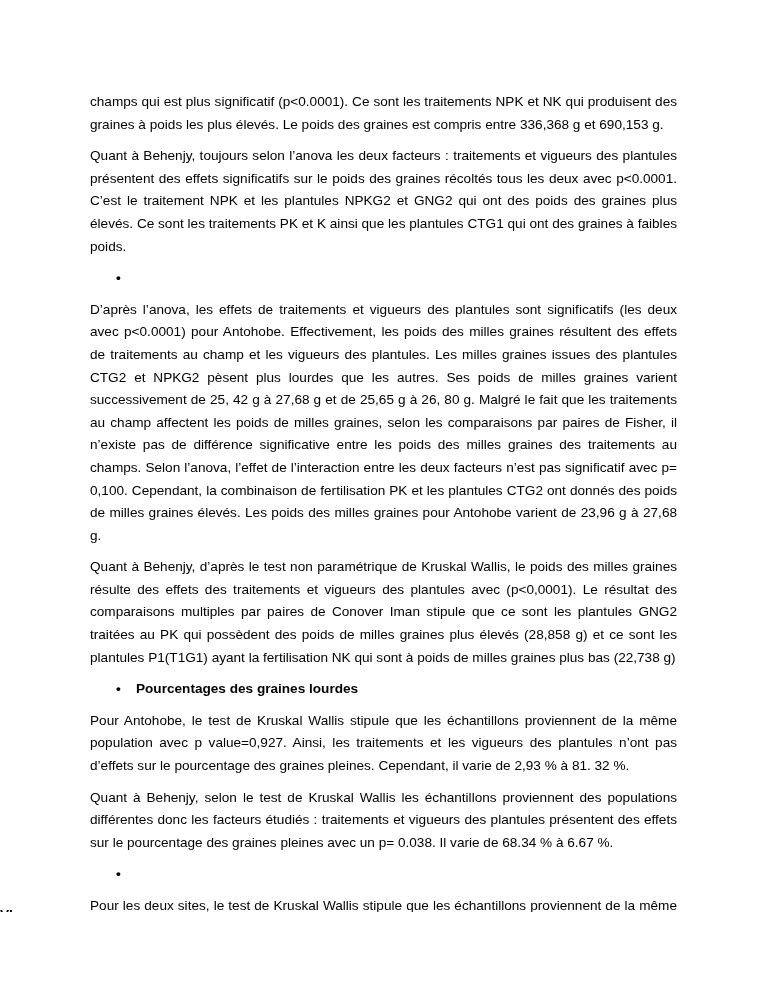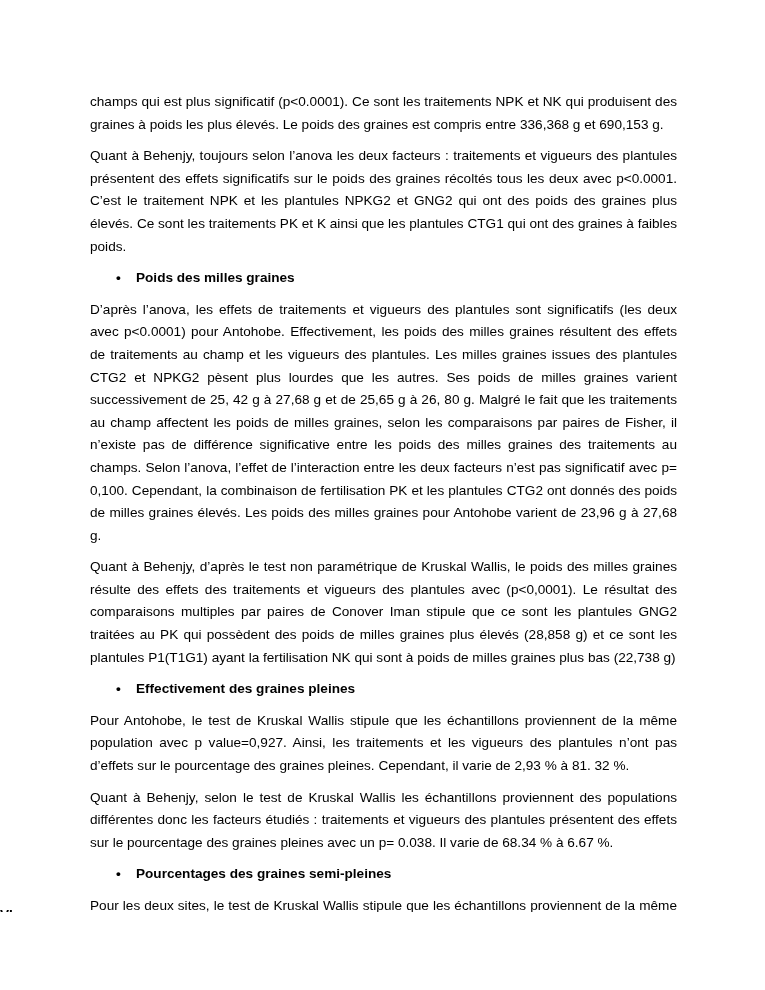--- a/index.html
+++ b/index.html
@@ -64,39 +64,37 @@
 
 <div class="page">
   <div class="content">
 
     <p class="para">champs qui est plus significatif (p&lt;0.0001). Ce sont les traitements NPK et NK qui produisent des graines à poids les plus élevés. Le poids des graines est compris entre 336,368 g et 690,153 g.</p>
 
     <p class="para">Quant à Behenjy, toujours selon l’anova les deux facteurs : traitements et vigueurs des plantules présentent des effets significatifs sur le poids des graines récoltés tous les deux avec p&lt;0.0001. C’est le traitement NPK et les plantules NPKG2 et GNG2 qui ont des poids des graines plus élevés. Ce sont les traitements PK et K ainsi que les plantules CTG1 qui ont des graines à faibles poids.</p>
 
     <div class="bullet-item">
       <span class="bullet">•</span>
-      <span class="bullet-text">Poids des milles graines</span>
     </div>
 
     <p class="para">D’après l’anova, les effets de traitements et vigueurs des plantules sont significatifs (les deux avec p&lt;0.0001) pour Antohobe. Effectivement, les poids des milles graines résultent des effets de traitements au champ et les vigueurs des plantules. Les milles graines issues des plantules CTG2 et NPKG2 pèsent plus lourdes que les autres. Ses poids de milles graines varient successivement de 25, 42 g à 27,68 g et de 25,65 g à 26, 80 g. Malgré le fait que les traitements au champ affectent les poids de milles graines, selon les comparaisons par paires de Fisher, il n’existe pas de différence significative entre les poids des milles graines des traitements au champs. Selon l’anova, l’effet de l’interaction entre les deux facteurs n’est pas significatif avec p= 0,100. Cependant, la combinaison de fertilisation PK et les plantules CTG2 ont donnés des poids de milles graines élevés. Les poids des milles graines pour Antohobe varient de 23,96 g à 27,68 g.</p>
 
     <p class="para">Quant à Behenjy, d’après le test non paramétrique de Kruskal Wallis, le poids des milles graines résulte des effets des traitements et vigueurs des plantules avec (p&lt;0,0001). Le résultat des comparaisons multiples par paires de Conover Iman stipule que ce sont les plantules GNG2 traitées au PK qui possèdent des poids de milles graines plus élevés (28,858 g) et ce sont les plantules P1(T1G1) ayant la fertilisation NK qui sont à poids de milles graines plus bas (22,738 g)</p>
 
     <div class="bullet-item">
       <span class="bullet">•</span>
-      <span class="bullet-text">Effectivement des graines pleines</span>
+      <span class="bullet-text">Pourcentages des graines lourdes</span>
     </div>
 
     <p class="para">Pour Antohobe, le test de Kruskal Wallis stipule que les échantillons proviennent de la même population avec p value=0,927. Ainsi, les traitements et les vigueurs des plantules n’ont pas d’effets sur le pourcentage des graines pleines. Cependant, il varie de 2,93 % à 81. 32 %.</p>
 
     <p class="para">Quant à Behenjy, selon le test de Kruskal Wallis les échantillons proviennent des populations différentes donc les facteurs étudiés : traitements et vigueurs des plantules présentent des effets sur le pourcentage des graines pleines avec un p= 0.038. Il varie de 68.34 % à 6.67 %.</p>
 
     <div class="bullet-item">
       <span class="bullet">•</span>
-      <span class="bullet-text">Pourcentages des graines semi-pleines</span>
     </div>
 
     <p class="para">Pour les deux sites, le test de Kruskal Wallis stipule que les échantillons proviennent de la même population avec p value=0,927 pour Antohobe et p value=00081 pour Behenjy. Ainsi, les traitements et les vigueurs des plantules n’ont pas d’effets sur le pourcentage des graines semi-</p>
 
   </div>
 
   <div class="footer">
     <span class="page-number">VI</span>
   </div>
 </div>

